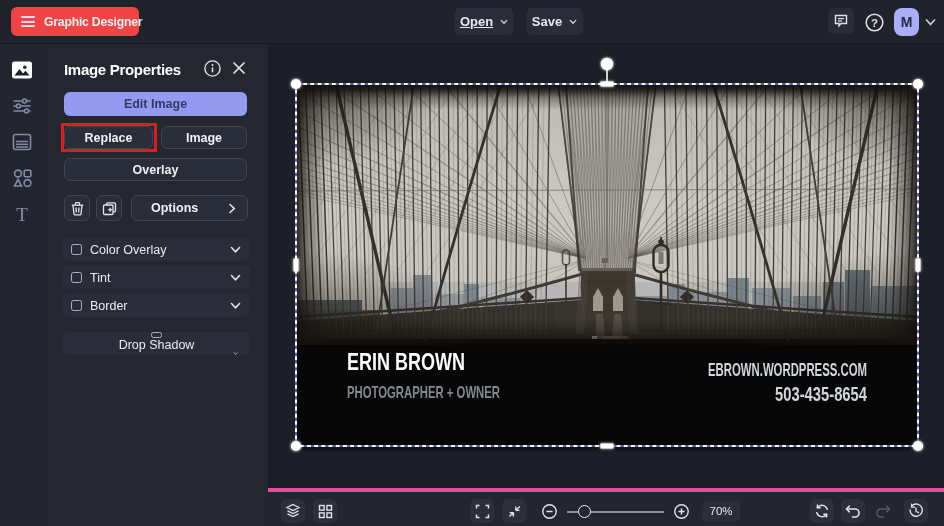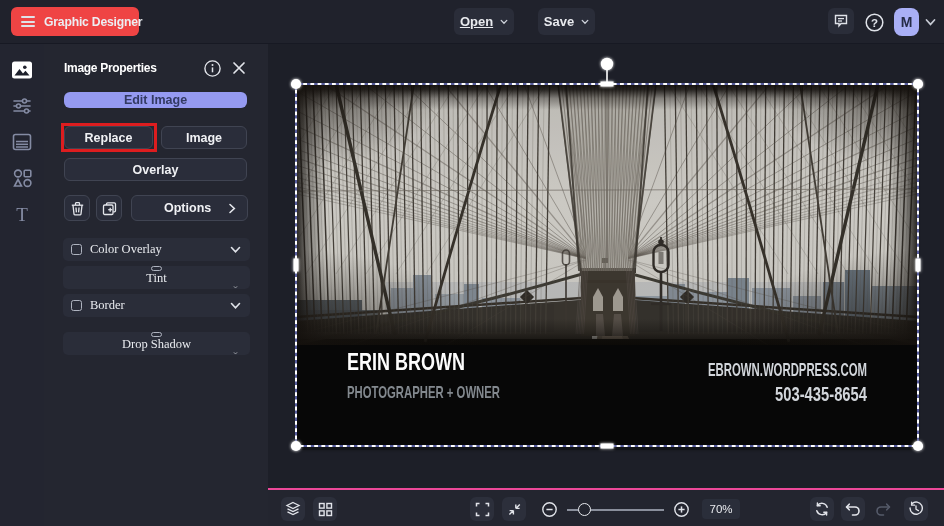--- a/index.html
+++ b/index.html
@@ -10,45 +10,45 @@
   #appbtn { position:absolute; left:11px; top:7px; width:128px; height:29px; background:#ef4444; border-radius:6px; display:flex; align-items:center; color:#eceef2; font-size:12.2px; font-weight:bold; letter-spacing:-0.2px; white-space:nowrap; }
   #appbtn .burger { display:inline-block; width:14px; margin:0 9px 0 10px; }
   #appbtn .burger div { height:2px; width:14px; background:#dfe2e8; border-radius:1px; margin:2.6px 0; }
   .tbtn { position:absolute; top:8px; height:27px; background:#2a2d39; border-radius:6px; color:#e8eaee; font-size:13px; font-weight:bold; display:flex; align-items:center; justify-content:center; gap:7px; }
   .chev { width:8px; height:8px; display:inline-block; }
   
   #sidebar { position:absolute; left:0; top:44px; width:44px; height:482px; background:#232530; }
   #sidebar .icon { position:absolute; left:11px; width:22px; height:22px; }
   
   #panel { position:absolute; left:44px; top:44px; width:224px; height:482px; background:#242630; }
-  #panel h1 { position:absolute; left:20px; top:17px; font-size:12px; color:#fff; letter-spacing:-0.3px; }
+  #panel h1 { position:absolute; left:20px; top:17px; font-size:15px; color:#fff; letter-spacing:-0.3px; }
   .pbtn { position:absolute; background:#2a2d3a; border:1px solid #404452; border-radius:6px; color:#f0f1f4; font-size:12.5px; font-weight:bold; display:flex; align-items:center; justify-content:center; }
-  #editbtn { position:absolute; left:20px; top:48px; width:183px; height:16px; background:#959af1; border-radius:6px; color:#333a63; font-size:12.5px; font-weight:bold; display:flex; align-items:center; justify-content:center; }
+  #editbtn { position:absolute; left:20px; top:48px; width:183px; height:24px; background:#959af1; border-radius:6px; color:#333a63; font-size:12.5px; font-weight:bold; display:flex; align-items:center; justify-content:center; }
   #redbox { position:absolute; left:17px; top:79px; width:96px; height:29px; border:3px solid #dd1d1f; }
-  .prow { position:absolute; left:19px; width:187px; height:23px; background:#2a2d39; border-radius:5px; display:flex; align-items:center; color:#e9ebef; font-size:12.5px;font-family:Liberation Serif, serif; }
+  .prow { position:absolute; left:19px; width:187px; height:23px; background:#2a2d39; border-radius:5px; display:flex; align-items:center; color:#e9ebef; font-size:12.5px; }
   .prow .cb { width:11px; height:11px; border:1.5px solid #aeb3bf; border-radius:2.5px; margin:0 8px 0 8px; }
   .prow .cv { margin-left:auto; margin-right:9px; }
   
   #canvas { position:absolute; left:268px; top:44px; width:676px; height:444px; background:#1d1f28; overflow:hidden; }
   
-  #botbar { position:absolute; left:268px; top:488px; width:676px; height:38px; background:#23252f; border-top:2px solid #ec4899; }
+  #botbar { position:absolute; left:268px; top:488px; width:676px; height:38px; background:#23252f; border-top:4px solid #ec4899; }
   .bbtn { position:absolute; top:7px; width:24px; height:24px; background:#2c2f3b; border-radius:6px; display:flex; align-items:center; justify-content:center; }
 </style></head>
 <body>
 
 <div id="topbar">
   <div id="appbtn"><span class="burger">
         <div></div>
         <div></div>
         <div></div>
       </span>Graphic Designer</div>
   <div class="tbtn" style="left:454px;width:60px;text-decoration:underline;">Open <svg class="chev" viewBox="0 0 10 10">
         <path d="M1.5 3 L5 6.6 L8.5 3" stroke="#cfd3db" stroke-width="1.6" fill="none" stroke-linecap="round"></path>
       </svg></div>
-  <div class="tbtn" style="left:538px;width:57px;text-align:center;">Save <svg class="chev" viewBox="0 0 10 10">
+  <div class="tbtn" style="left:526px;width:57px;text-align:center;">Save <svg class="chev" viewBox="0 0 10 10">
         <path d="M1.5 3 L5 6.6 L8.5 3" stroke="#cfd3db" stroke-width="1.6" fill="none" stroke-linecap="round"></path>
       </svg></div>
   <div class="tbtn" style="left:828px;width:26px;height:26px;">
     <svg width="16" height="16" viewBox="0 0 16 16">
         <path d="M2.5 2.5 h11 v8 h-5.5 l-2 2.4 v-2.4 h-3.5 z" fill="none" stroke="#dfe2e8" stroke-width="1.4"></path>
         <line x1="5" y1="5.6" x2="11" y2="5.6" stroke="#dfe2e8" stroke-width="1.3"></line>
         <line x1="5" y1="8" x2="9" y2="8" stroke="#dfe2e8" stroke-width="1.3"></line>
       </svg>
   </div>
   <div class="abs" style="left:865px;top:13px;">
@@ -119,29 +119,29 @@
       </svg>
   </div>
   <div class="pbtn" style="left:52px;top:151px;width:26px;height:26px;">
     <svg width="15" height="15" viewBox="0 0 15 15" fill="none" stroke="#e4e6eb" stroke-width="1.3">
         <rect x="1.5" y="4" width="9.5" height="9.5" rx="1.2"></rect>
         <path d="M4.5 4 V3 a1.2 1.2 0 0 1 1.2-1.2 h6.6 a1.2 1.2 0 0 1 1.2 1.2 v6.6 a1.2 1.2 0 0 1 -1.2 1.2 h-1"></path>
         <line x1="6.2" y1="8.7" x2="10.2" y2="8.7"></line>
         <line x1="8.2" y1="6.7" x2="8.2" y2="10.7"></line>
       </svg>
   </div>
-  <div class="pbtn" style="left:87px;top:151px;width:117px;height:26px;justify-content:flex-start;padding-left:32px;">Options
+  <div class="pbtn" style="left:87px;top:151px;width:117px;height:26px;justify-content:flex-start;padding-left:19px;">Options
     <svg style="margin-left:auto;margin-right:11px;" width="8" height="11" viewBox="0 0 8 11">
         <path d="M2 1.5 L6.3 5.5 L2 9.5" stroke="#e4e6eb" stroke-width="1.6" fill="none" stroke-linecap="round"></path>
       </svg>
   </div>
   <div class="prow" style="top:194px;"><span class="cb"></span>Color Overlay<svg class="cv" width="11" height="8" viewBox="0 0 11 8">
         <path d="M1.5 1.5 L5.5 5.8 L9.5 1.5" stroke="#dfe2e8" stroke-width="1.6" fill="none" stroke-linecap="round"></path>
       </svg></div>
-  <div class="prow" style="top:222px;flex-direction:column;"><span class="cb"></span>Tint<svg class="cv" width="11" height="8" viewBox="0 0 11 8">
+  <div class="prow" style="top:222px;"><span class="cb"></span>Tint<svg class="cv" width="11" height="8" viewBox="0 0 11 8">
         <path d="M1.5 1.5 L5.5 5.8 L9.5 1.5" stroke="#dfe2e8" stroke-width="1.6" fill="none" stroke-linecap="round"></path>
       </svg></div>
   <div class="prow" style="top:250px;"><span class="cb"></span>Border<svg class="cv" width="11" height="8" viewBox="0 0 11 8">
         <path d="M1.5 1.5 L5.5 5.8 L9.5 1.5" stroke="#dfe2e8" stroke-width="1.6" fill="none" stroke-linecap="round"></path>
       </svg></div>
   <div class="prow" style="top:288px;flex-direction:column;"><span class="cb"></span>Drop Shadow<svg class="cv" width="11" height="8" viewBox="0 0 11 8">
         <path d="M1.5 1.5 L5.5 5.8 L9.5 1.5" stroke="#dfe2e8" stroke-width="1.6" fill="none" stroke-linecap="round"></path>
       </svg></div>
 </div>
 

